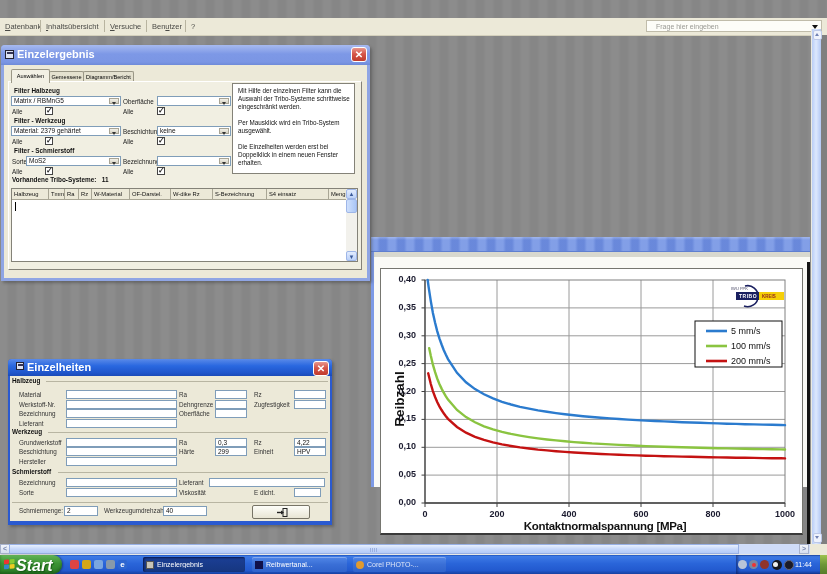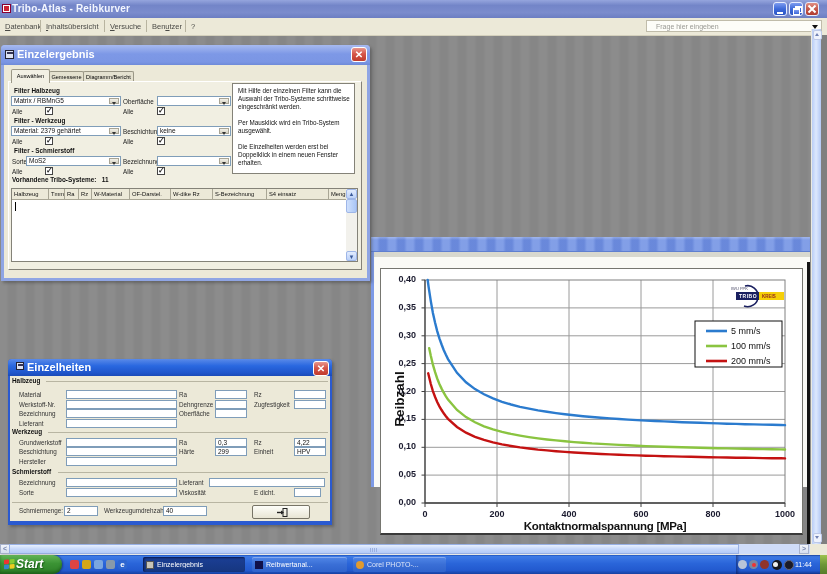--- a/index.html
+++ b/index.html
@@ -46,49 +46,31 @@
 .blbl{position:absolute;font-size:6.4px;font-weight:bold;color:#111;white-space:nowrap;}
 .cb{position:absolute;width:8px;height:8px;background:#fff;border:1px solid #444;box-sizing:border-box;}
 .cb:after{content:"✓";position:absolute;left:0px;top:-2px;font-size:8px;font-weight:bold;color:#222;}
 .combo .drop{position:absolute;right:1px;top:1px;bottom:1px;width:10px;background:linear-gradient(180deg,#f2f1ea,#d6d2c2);border:1px solid #a8a494;box-sizing:border-box;}
 .combo .drop:after{content:"";position:absolute;left:2px;top:3px;border-left:2.5px solid transparent;border-right:2.5px solid transparent;border-top:3.5px solid #333;}
 
 #taskbar{left:0;top:555px;width:827px;height:19px;
  background:linear-gradient(180deg,#1e52b7 0%,#3e7ae6 8%,#2a65d9 45%,#2259ce 82%,#1640a0 100%);}
 #startbtn{position:absolute;left:0;top:0;width:62px;height:19px;border-radius:0 9px 9px 0;
  background:linear-gradient(180deg,#62b456 0%,#3b9334 45%,#2c7e26 100%);box-shadow:inset 0 -2px 3px rgba(0,40,0,0.35),1px 0 2px rgba(0,0,30,0.4);}
-#startbtn .stext{position:absolute;left:16px;top:2px;color:#fff;font-weight:bold;font-style:italic;font-size:12px;text-shadow:1px 1px 1px rgba(0,60,0,0.6);}
+#startbtn .stext{position:absolute;left:16px;top:2px;color:#fff;font-weight:bold;font-style:italic;font-size:16px;text-shadow:1px 1px 1px rgba(0,60,0,0.6);}
 .tbtn{position:absolute;top:2px;height:15px;border-radius:2px;background:linear-gradient(180deg,#5187e8 0%,#3a6fd6 50%,#2f63cc 100%);box-shadow:inset 0 1px 0 rgba(255,255,255,0.3);color:#fff;font-size:7px;}
 .tbtn.active{background:linear-gradient(180deg,#1b3f96 0%,#16367f 100%);box-shadow:inset 1px 1px 2px rgba(0,0,30,0.6);}
 .tbtn .ticon{position:absolute;left:3px;top:3.5px;width:8px;height:8px;}
 .tbtn .ttx{position:absolute;left:14px;top:4px;white-space:nowrap;overflow:hidden;}
 #tray{position:absolute;left:736px;top:0;width:84px;height:19px;background:linear-gradient(180deg,#1e52b7 0%,#3e7ae6 8%,#2a65d9 45%,#2259ce 82%,#1640a0 100%);box-shadow:inset 2px 0 3px rgba(0,0,40,0.4);}
 #greenedge{position:absolute;left:820px;top:0;width:7px;height:19px;background:linear-gradient(180deg,#9ec24e,#6d9738 50%,#567c2a);}
 </style></head>
 <body>
 <div id="screen">
 
-  <div id="titlebar" class="abs">
-    <div style="position:absolute;left:2px;top:4px;width:9px;height:9px;background:#fff;border:1px solid #803;box-sizing:border-box;">
-        <div style="position:absolute;left:1px;top:1px;width:5px;height:5px;background:#c23;"></div>
-      </div>
-    <span class="ttext">Tribo-Atlas - Reibkurver</span>
-    <div class="winbtn" style="left:773px;">
-        <div style="position:absolute;left:2.5px;top:8.5px;width:6px;height:2px;background:#fff;"></div>
-      </div>
-    <div class="winbtn" style="left:789px;">
-        <div style="position:absolute;left:4.5px;top:2.5px;width:5px;height:4px;border:1px solid #fff;border-top-width:2px;"></div>
-        <div style="position:absolute;left:2.5px;top:5px;width:5px;height:4px;border:1px solid #fff;border-top-width:2px;background:linear-gradient(180deg,#7d9bf0,#3c68d8);"></div>
-      </div>
-    <div class="winbtn cl" style="left:805px;">
-        <svg width="12" height="12" style="position:absolute;left:0;top:0;">
-          <path d="M2.5,2.5 L9.5,9.5 M9.5,2.5 L2.5,9.5" stroke="#fff" stroke-width="2"></path>
-        </svg>
-      </div>
-  </div>
 
   <div id="menubar" class="abs">
     <span class="mitem" style="left:5px;"><u>D</u>atenbank</span>
     <div class="msep" style="left:40px;"></div>
     <span class="mitem" style="left:46px;"><u>I</u>nhaltsübersicht</span>
     <div class="msep" style="left:104px;"></div>
     <span class="mitem" style="left:110px;"><u>V</u>ersuche</span>
     <div class="msep" style="left:146px;"></div>
     <span class="mitem" style="left:152px;">Ben<u>u</u>tzer</span>
     <div class="msep" style="left:185px;"></div>

